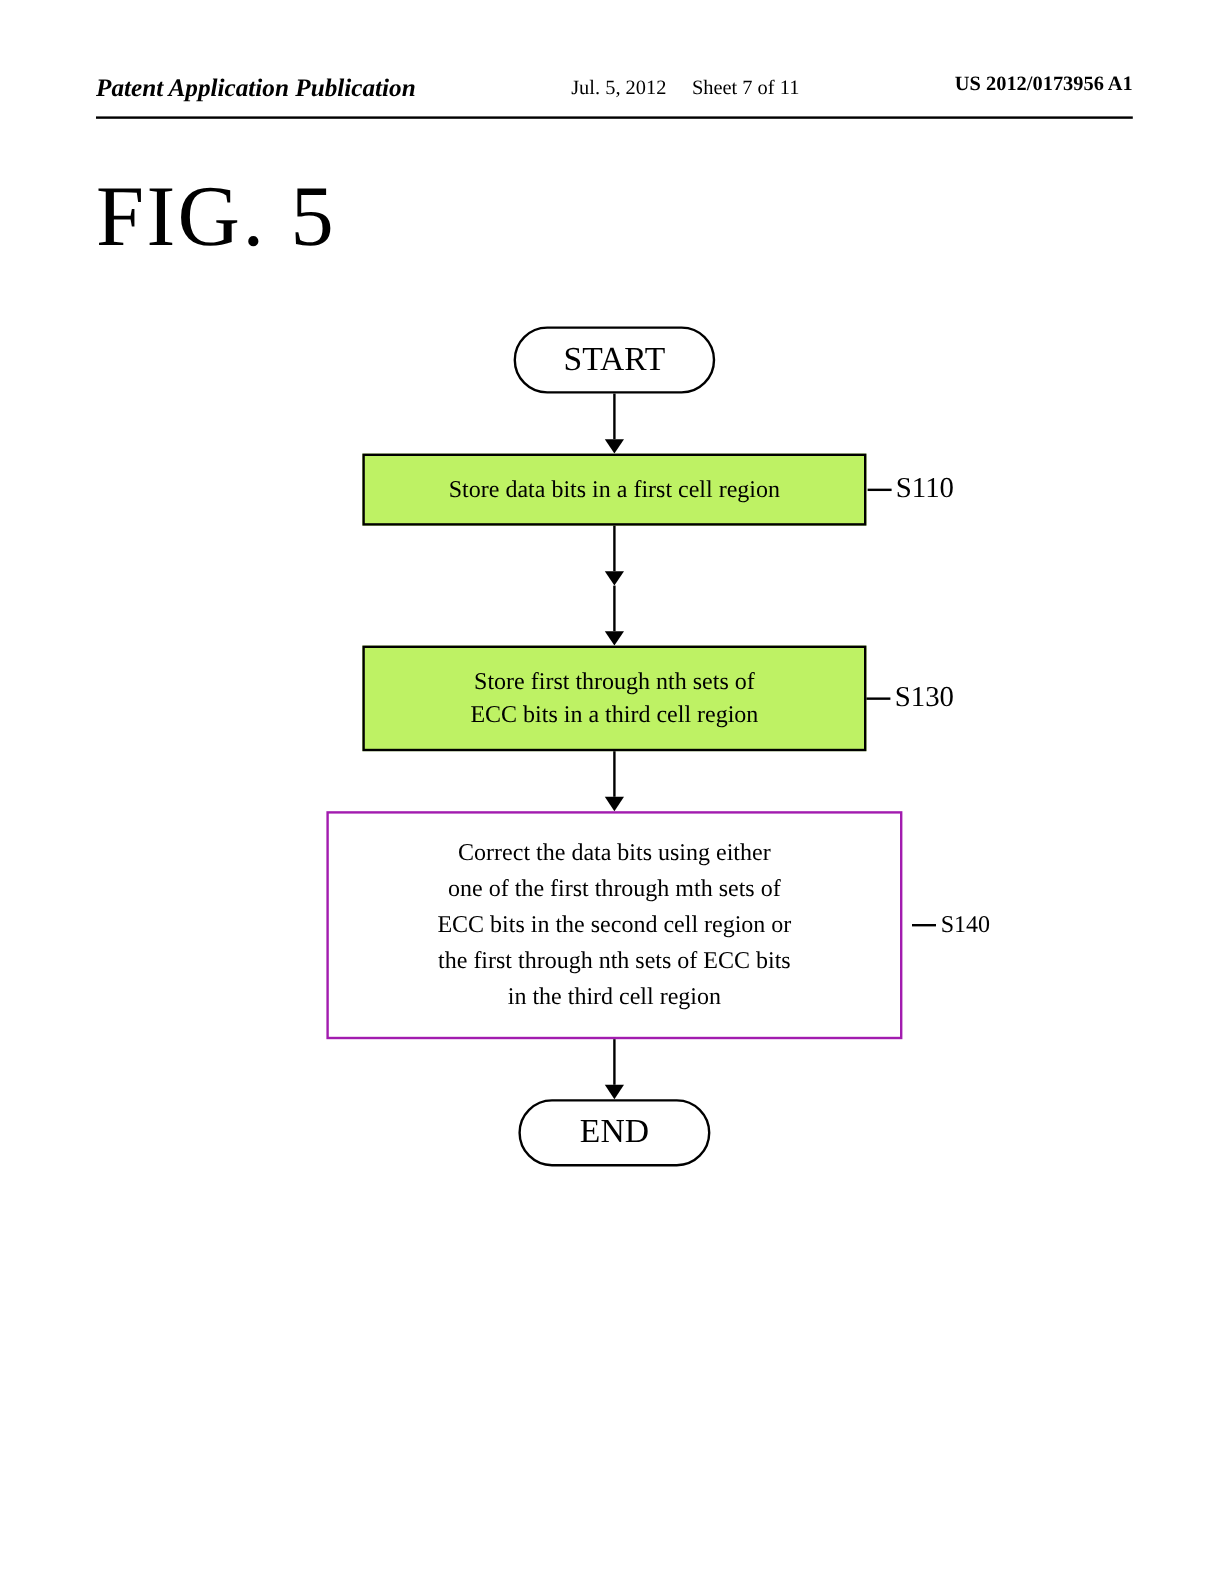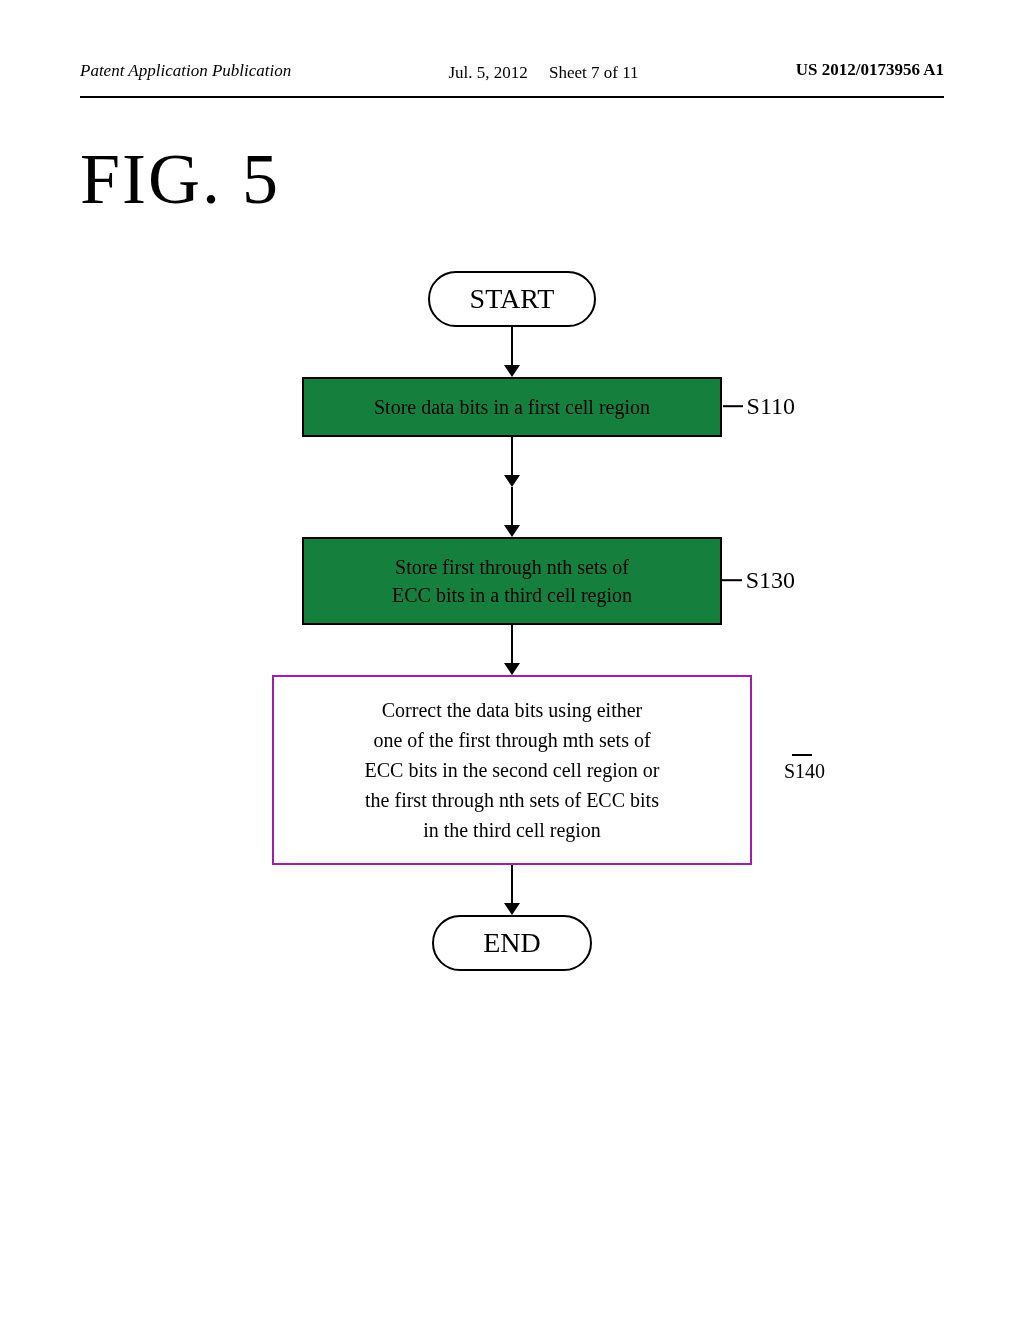--- a/index.html
+++ b/index.html
@@ -24,22 +24,22 @@
     .header {
       display: flex;
       justify-content: space-between;
       align-items: flex-start;
       border-bottom: 2px solid #000;
       padding-bottom: 10px;
       margin-bottom: 40px;
     }
 
     .header-left {
-      font-size: 17px;
-      font-weight: normal;
+      font-size: 21px;
+      font-weight: bold;
       font-style: italic;
       max-width: 380px;
       line-height: 1.3;
     }
 
     .header-center {
       font-size: 17px;
       text-align: center;
       line-height: 1.5;
     }
@@ -78,21 +78,21 @@
       background: #fff;
       min-width: 160px;
     }
 
     
     .process-box {
       border: 2px solid #000;
       padding: 14px 20px;
       font-size: 20px;
       text-align: center;
-      background: #15803d;
+      background: #bef264;
       min-width: 420px;
       max-width: 420px;
       line-height: 1.4;
       position: relative;
     }
 
     .process-box-wide {
       border: 2px solid #a21caf;
       padding: 18px 20px;
       font-size: 20px;
@@ -119,21 +119,20 @@
 
     .step-label-wide {
       position: absolute;
       right: -75px;
       top: 50%;
       transform: translateY(-50%);
       font-size: 20px;
       white-space: nowrap;
       display: flex;
       align-items: center;
-      flex-direction: column;
     }
 
     
     .arrow-down {
       display: flex;
       flex-direction: column;
       align-items: center;
       height: 50px;
       position: relative;
     }

